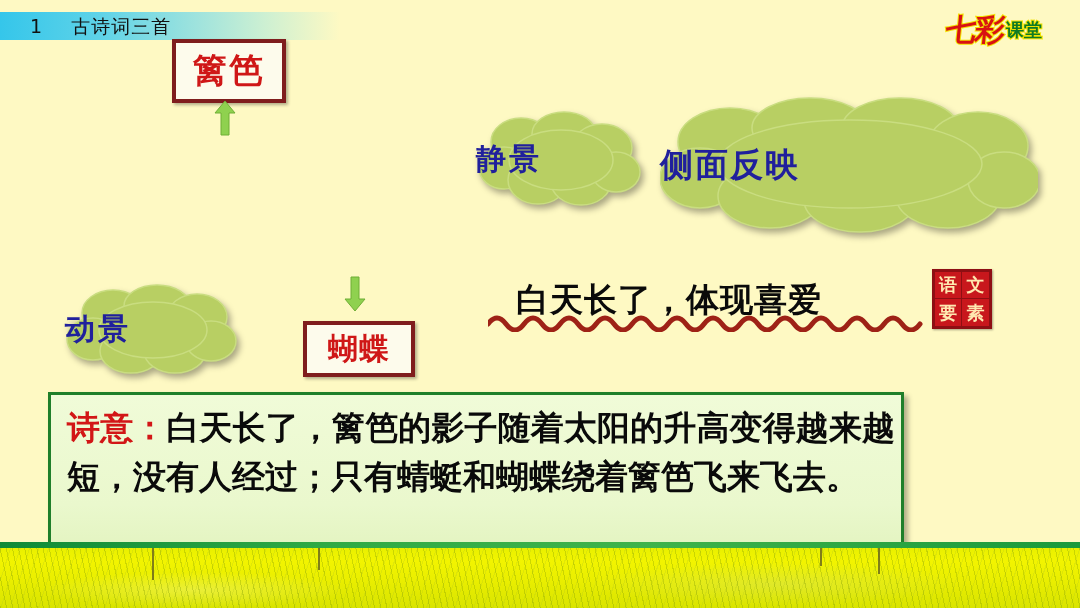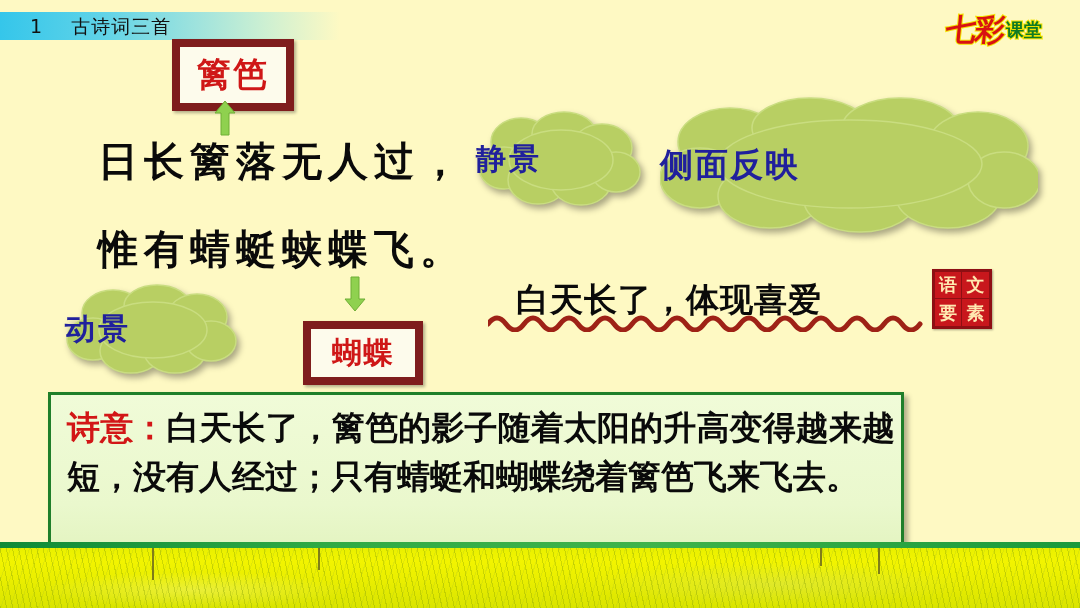--- a/index.html
+++ b/index.html
@@ -71,21 +71,21 @@
     -webkit-text-stroke: 2px #f2e300;
     paint-order: stroke fill;
     margin-left: 2px;
     font-family: "DejaVu Sans", sans-serif;
   }
 
   
   .kw-box {
     position: absolute;
     background: #fdfbec;
-    border: 8px solid #7f1d1d;
+    border: 4px solid #7f1d1d;
     box-shadow: 2px 2px 3px rgba(0,0,0,0.30);
     display: flex;
     align-items: center;
     justify-content: center;
     color: #cf1717;
     font-weight: bold;
     font-family: "DejaVu Sans", "Liberation Sans", sans-serif;
   }
   #kw-fence {
     left: 172px; top: 39px;
@@ -288,22 +288,20 @@
     <span class="logo-a">七彩</span>
     <span class="logo-b">课堂</span>
   </div>
 
   <div class="kw-box" id="kw-fence">篱笆</div>
 
   <svg class="arrow" id="arrow-up" viewBox="0 0 22 36">
     <polygon points="11,1 21,13 15,13 15,35 7,35 7,13 1,13" fill="#8fd14f" stroke="#6fae36" stroke-width="1"></polygon>
   </svg>
 
-  <div class="poem-line" id="poem-line-1">日长篱落无人过，</div>
-  <div class="poem-line" id="poem-line-2">惟有蜻蜓蛱蝶飞。</div>
 
   <div class="cloud" id="cloud-still">
     <svg class="cloud-bg" viewBox="0 0 170 98" preserveAspectRatio="none">
       <g fill="#b8cf63" stroke="#c9dd80" stroke-width="1.5">
         <ellipse cx="45" cy="32" rx="30" ry="24"></ellipse>
         <ellipse cx="88" cy="24" rx="32" ry="22"></ellipse>
         <ellipse cx="126" cy="38" rx="30" ry="24"></ellipse>
         <ellipse cx="28" cy="58" rx="25" ry="21"></ellipse>
         <ellipse cx="62" cy="70" rx="30" ry="24"></ellipse>
         <ellipse cx="105" cy="72" rx="30" ry="23"></ellipse>

